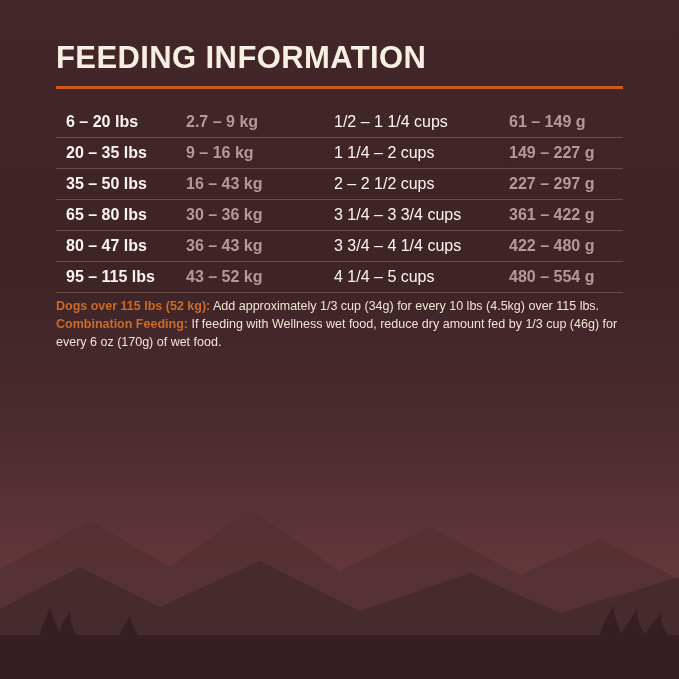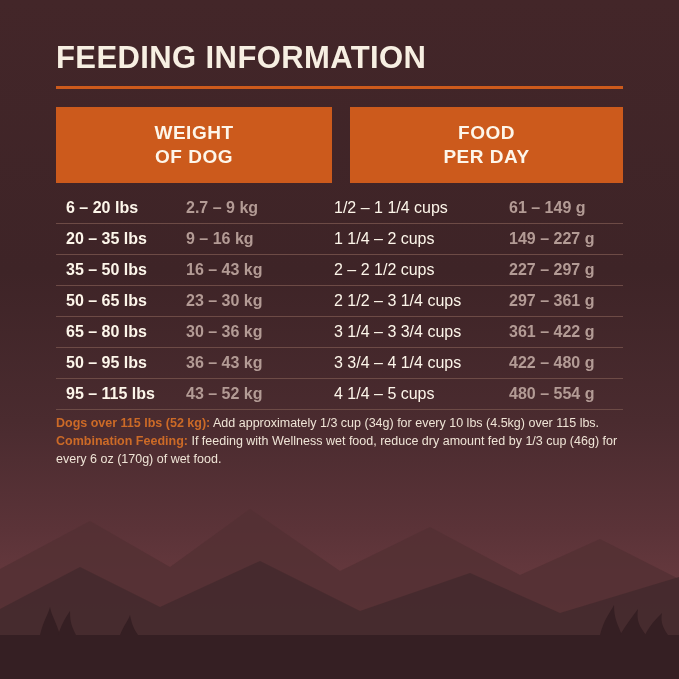--- a/index.html
+++ b/index.html
@@ -139,30 +139,20 @@
       <path d="M120,186 C124,176 128,172 130,166 C132,176 134,180 138,186 Z"></path>
     </g>
   </svg>
 
   <div class="content">
 
     <h1 class="title">FEEDING INFORMATION</h1>
     <div class="title-rule"></div>
 
 
-    <div class="headers">
-      <div class="header-cell left">
-        <span>WEIGHT</span>
-        <span>OF DOG</span>
-      </div>
-      <div class="header-cell right">
-        <span>FOOD</span>
-        <span>PER DAY</span>
-      </div>
-    </div>
 
     <table class="feed">
       <tbody>
         <tr>
           <td class="c-lbs">6 – 20 lbs</td>
           <td class="c-kg">2.7 – 9 kg</td>
           <td class="c-cups">1/2 – 1 1/4 cups</td>
           <td class="c-g">61 – 149 g</td>
         </tr>
         <tr>
@@ -171,33 +161,27 @@
           <td class="c-cups">1 1/4 – 2 cups</td>
           <td class="c-g">149 – 227 g</td>
         </tr>
         <tr>
           <td class="c-lbs">35 – 50 lbs</td>
           <td class="c-kg">16 – 43 kg</td>
           <td class="c-cups">2 – 2 1/2 cups</td>
           <td class="c-g">227 – 297 g</td>
         </tr>
         <tr>
-          <td class="c-lbs">50 – 65 lbs</td>
-          <td class="c-kg">23 – 30 kg</td>
-          <td class="c-cups">2 1/2 – 3 1/4 cups</td>
-          <td class="c-g">297 – 361 g</td>
-        </tr>
-        <tr>
           <td class="c-lbs">65 – 80 lbs</td>
           <td class="c-kg">30 – 36 kg</td>
           <td class="c-cups">3 1/4 – 3 3/4 cups</td>
           <td class="c-g">361 – 422 g</td>
         </tr>
         <tr>
-          <td class="c-lbs">50 – 95 lbs</td>
+          <td class="c-lbs">80 – 47 lbs</td>
           <td class="c-kg">36 – 43 kg</td>
           <td class="c-cups">3 3/4 – 4 1/4 cups</td>
           <td class="c-g">422 – 480 g</td>
         </tr>
         <tr>
           <td class="c-lbs">95 – 115 lbs</td>
           <td class="c-kg">43 – 52 kg</td>
           <td class="c-cups">4 1/4 – 5 cups</td>
           <td class="c-g">480 – 554 g</td>
         </tr>

